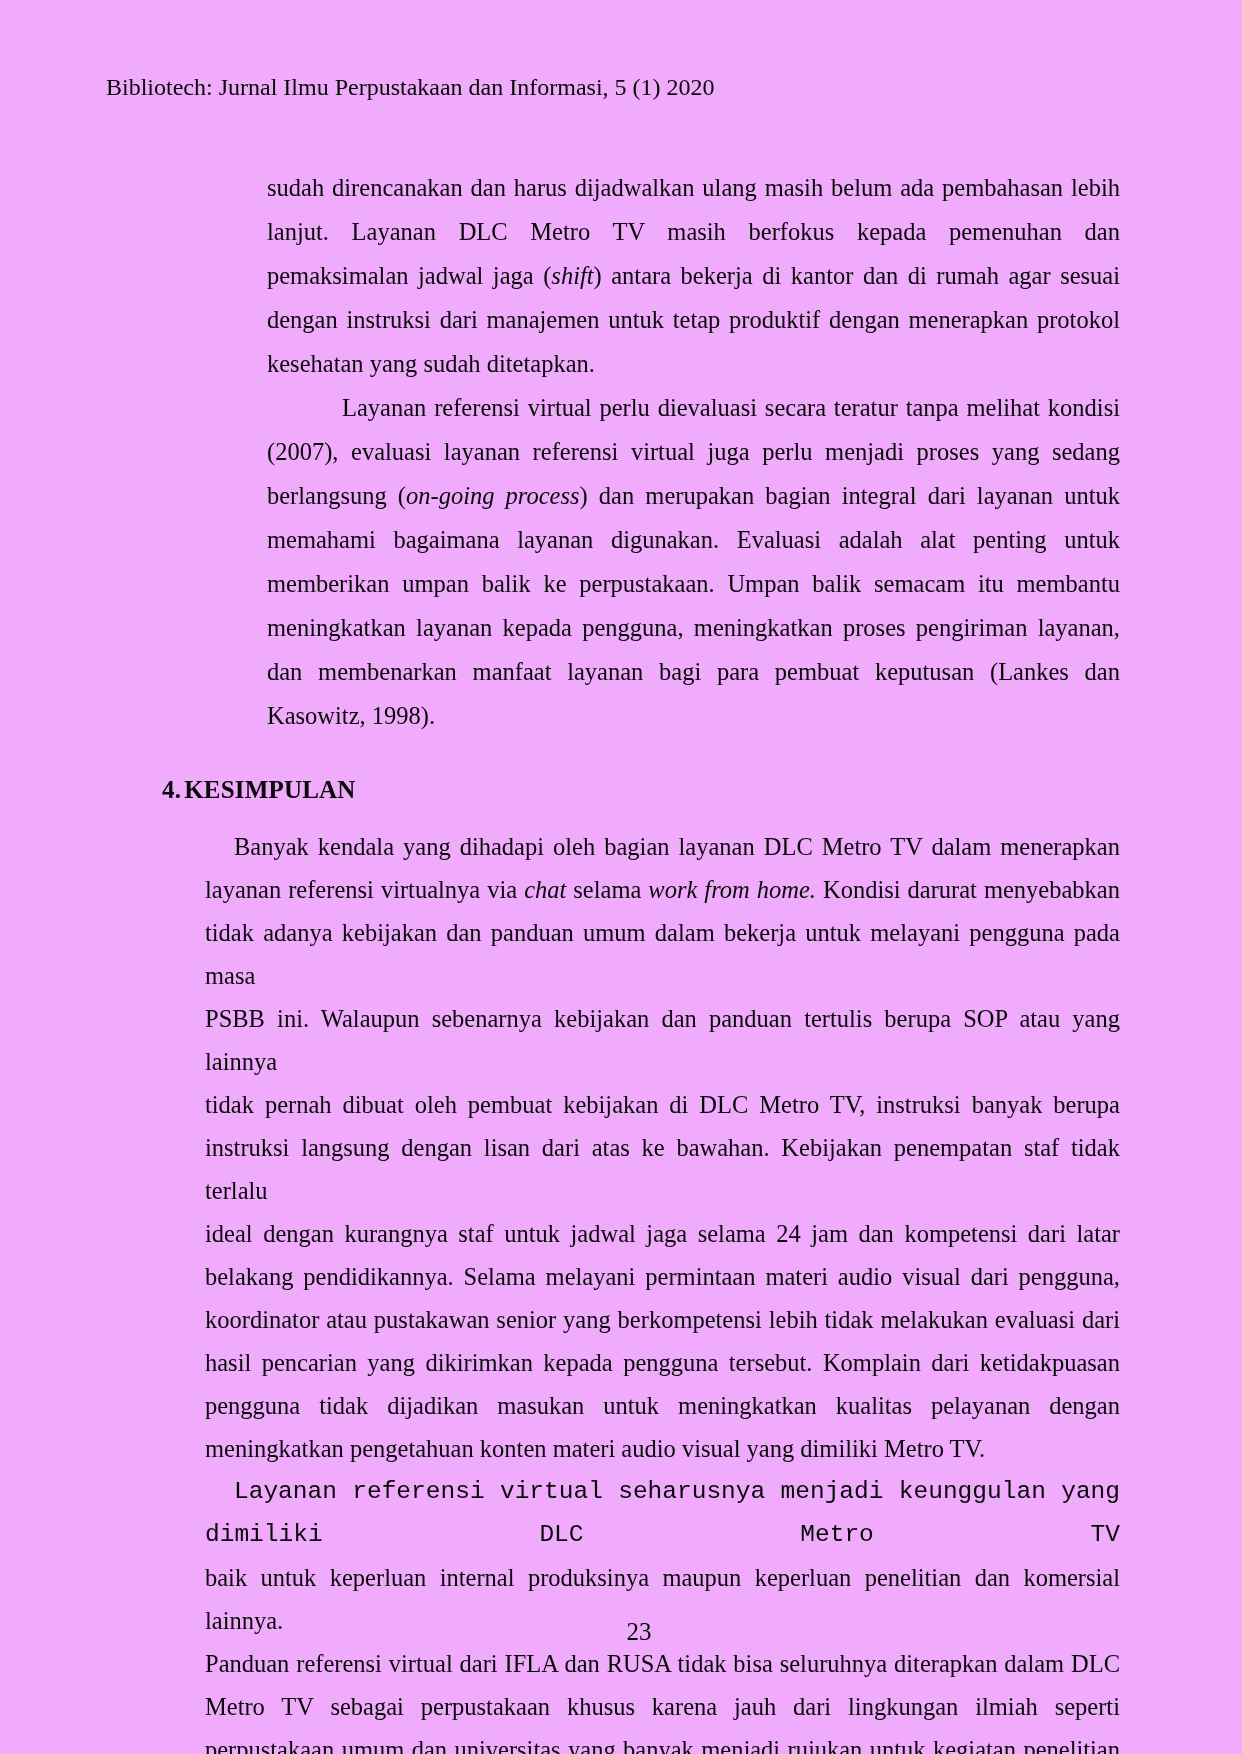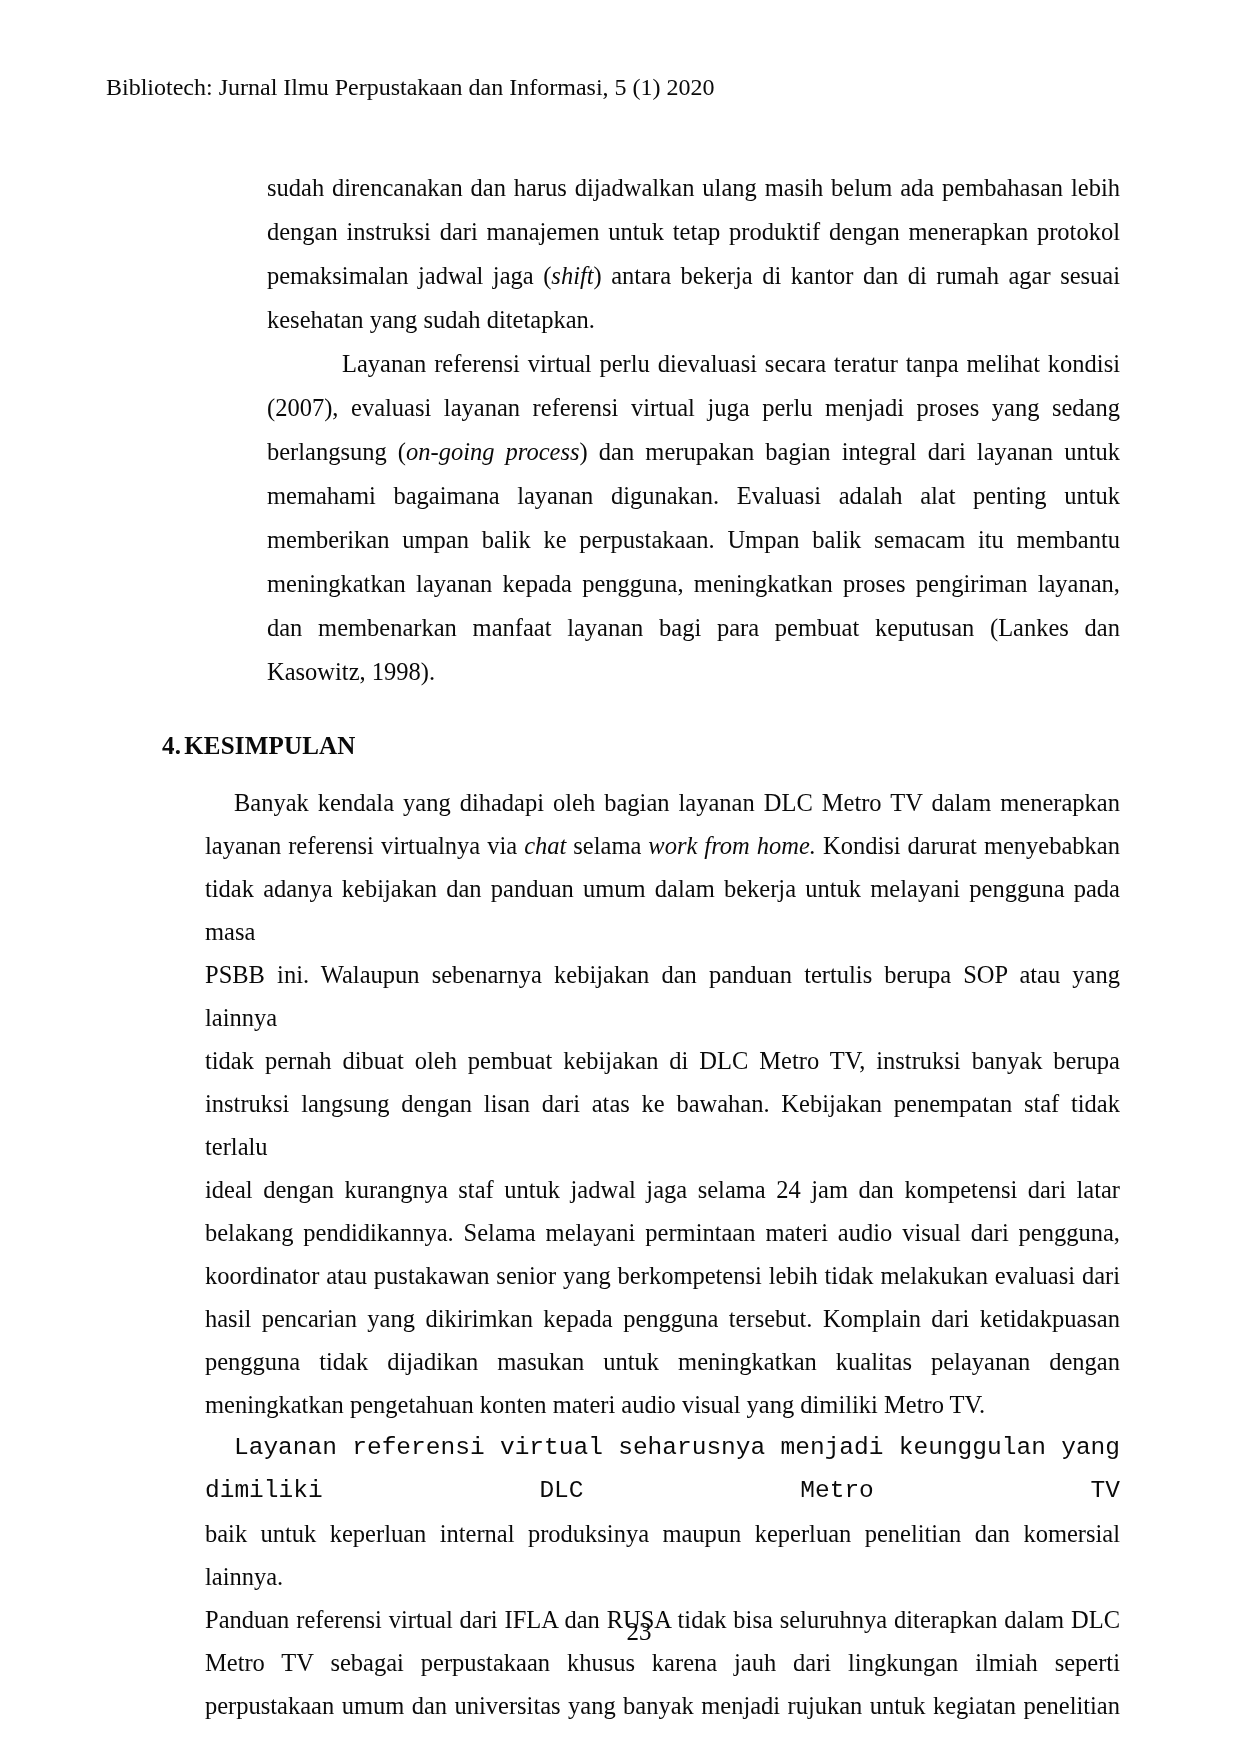--- a/index.html
+++ b/index.html
@@ -1,21 +1,21 @@
 <!DOCTYPE html>
 <html><head>
 <meta charset="utf-8">
 <style>
   html, body { margin: 0; padding: 0; background: #9a9a9a; }
   .page {
     position: relative;
     width: 1242px;
     height: 1754px;
     margin: 0 auto;
-    background: #ffffff;
+    background: #f0abfc;
     font-family: "Liberation Serif", "DejaVu Serif", serif;
     color: #0a0a0a;
     overflow: hidden;
   }
   .running-header {
     position: absolute;
     left: 106px;
     top: 72px;
     font-size: 24px;
     line-height: 30px;
@@ -57,22 +57,23 @@
 
 <div class="page">
 
   <div class="running-header">Bibliotech: Jurnal Ilmu Perpustakaan dan Informasi, 5 (1) 2020</div>
 
   <div class="content">
 
     <div id="quote-block">
         <div class="para quote">
           <div class="line"><span>sudah direncanakan dan harus dijadwalkan ulang masih belum ada pembahasan lebih</span></div>
+          <div class="line"><span>lanjut. Layanan DLC Metro TV masih berfokus kepada pemenuhan dan</span></div>
+          <div class="line"><span>pemaksimalan jadwal jaga (</span><i>shift</i><span>) antara bekerja di kantor dan di rumah agar sesuai</span></div>
           <div class="line"><span>dengan instruksi dari manajemen untuk tetap produktif dengan menerapkan protokol</span></div>
-          <div class="line"><span>pemaksimalan jadwal jaga (</span><i>shift</i><span>) antara bekerja di kantor dan di rumah agar sesuai</span></div>
           <div class="line no-stretch"><span>kesehatan yang sudah ditetapkan.</span></div>
         </div>
         <div class="para quote">
           <div class="line" style="text-indent: 75px;"><span>Layanan referensi virtual perlu dievaluasi secara teratur tanpa melihat kondisi</span></div>
           <div class="line"><span>(2007), evaluasi layanan referensi virtual juga perlu menjadi proses yang sedang</span></div>
           <div class="line"><span>berlangsung (</span><i>on-going process</i><span>) dan merupakan bagian integral dari layanan untuk</span></div>
           <div class="line"><span>memahami bagaimana layanan digunakan. Evaluasi adalah alat penting untuk</span></div>
           <div class="line"><span>memberikan umpan balik ke perpustakaan. Umpan balik semacam itu membantu</span></div>
           <div class="line"><span>meningkatkan layanan kepada pengguna, meningkatkan proses pengiriman layanan,</span></div>
           <div class="line"><span>dan membenarkan manfaat layanan bagi para pembuat keputusan (Lankes dan</span></div>

